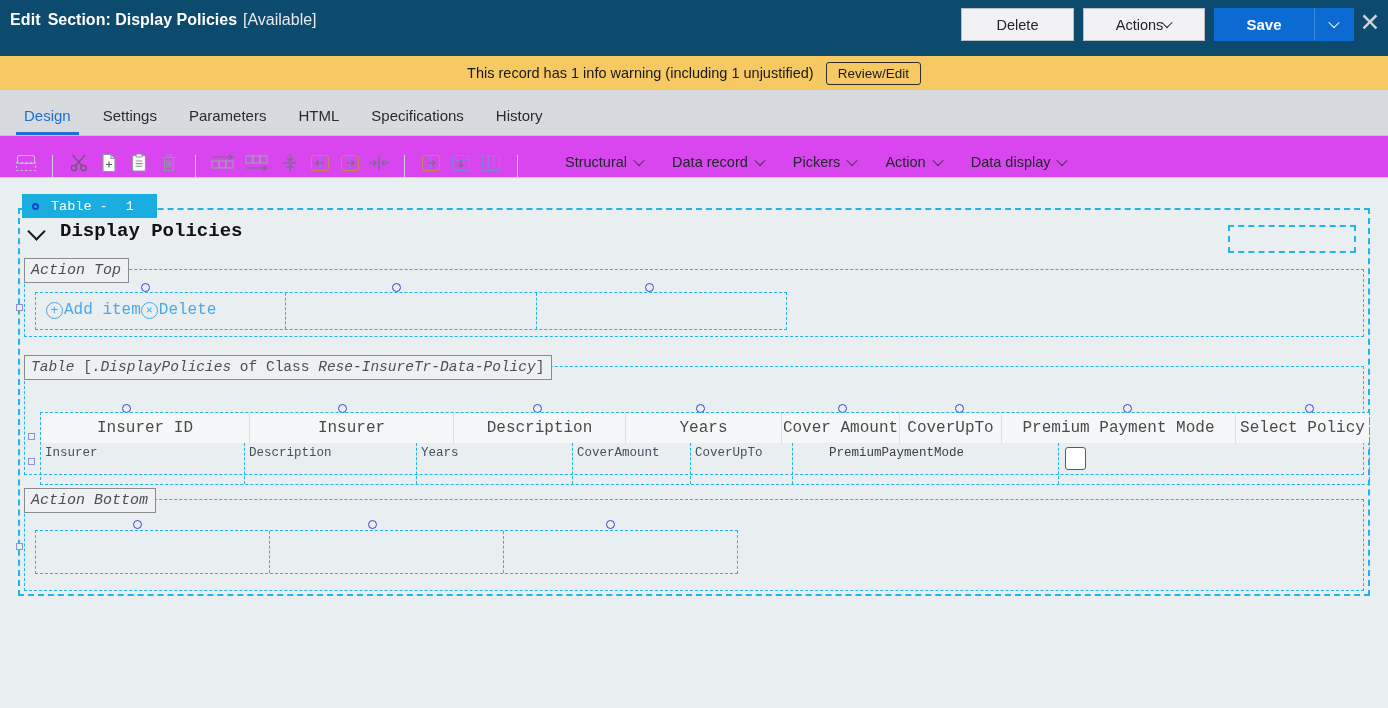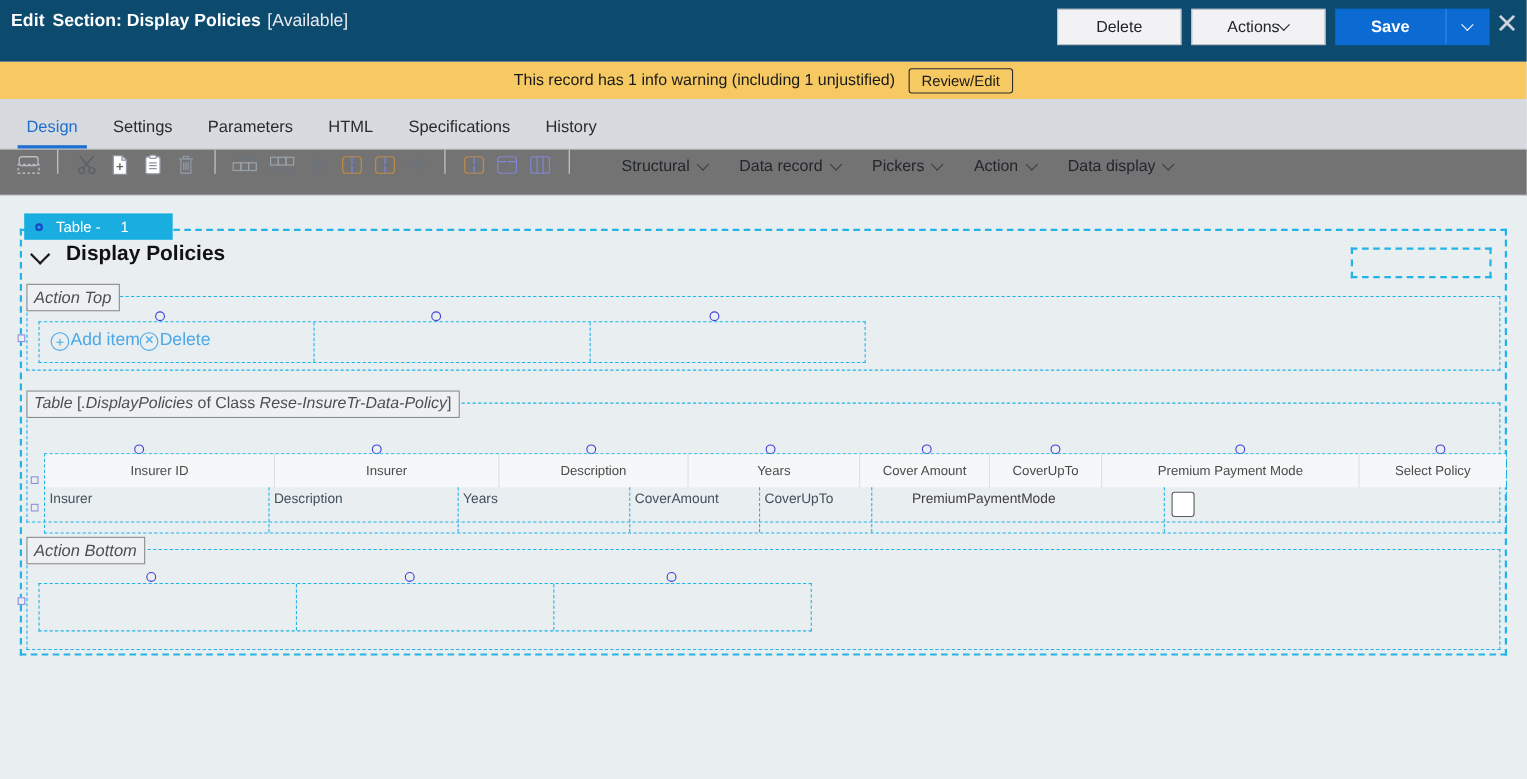--- a/index.html
+++ b/index.html
@@ -127,23 +127,23 @@
   }
   .tab.active { color: #1f6fd0; }
   .tab.active::after {
     content:""; position:absolute; left:8px; right:8px; bottom:0;
     height: 3px; background:#1f6fd0;
   }
 
   
   .toolbar {
     height: 42px;
-    background: #737373;
+    background: #d946ef;
     border-bottom: 1px solid #d2d5da;
-    display: flex; align-items: flex-start;
+    display: flex; align-items: flex-end;
     padding-left: 6px;
     gap: 0;
   }
   .tb-icon {
     width: 28px; height: 28px;
     display:flex; align-items:center; justify-content:center;
     cursor: pointer;
     margin: 0 1px;
   }
   .tb-sep {
@@ -165,20 +165,21 @@
     background: #e9eef1;
     overflow: hidden;
   }
 
   
   .outer-box {
     position: absolute;
     left: 18px; top: 30px;
     width: 1352px; height: 388px;
     border: 2px dashed #22b4e8;
+    font-family: Liberation Mono, monospace;
   }
 
   .table-tag {
     position: absolute;
     left: 2px; top: -16px;
     background: #1aaee0;
     color: #fff;
     height: 24px;
     min-width: 135px;
     font-size: 13.5px;
@@ -293,21 +294,21 @@
     border: 1px dashed #22b4e8;
   }
   .dt-head {
     display: flex;
     background: #f6f7f8;
     height: 30px;
   }
   .dt-head .th {
     border-right: 1px solid #dcdfe3;
     display:flex; align-items:center; justify-content:center;
-    font-size: 12px; color:#4a4a4a;
+    font-size: 16px; color:#4a4a4a;
     overflow: hidden; white-space: nowrap;
     position: relative;
   }
   .dt-head .th:last-child { border-right: none; }
   .dt-body { display:flex; height: 41px; }
   .dt-body .td {
     border-right: 1px dashed #22b4e8;
     padding: 3px 0 0 4px;
     font-size: 12.5px; color:#44505c;
     overflow:hidden; white-space:nowrap;

